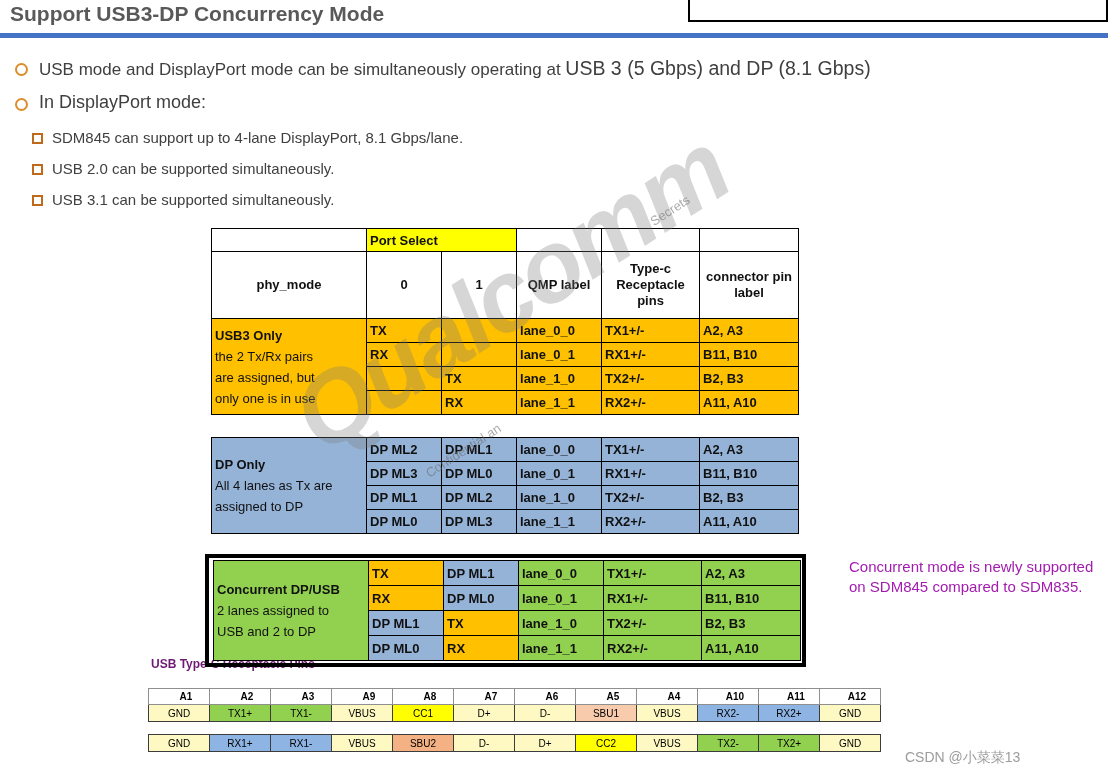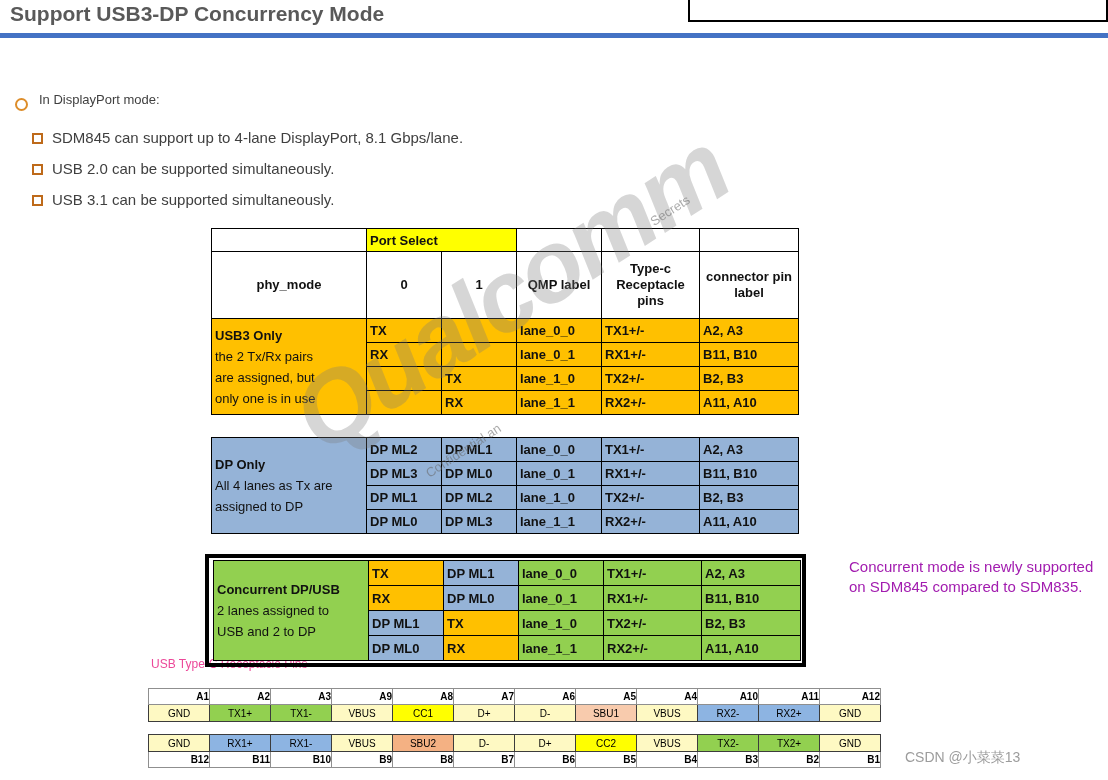--- a/index.html
+++ b/index.html
@@ -9,21 +9,21 @@
   
   .title{position:absolute;left:10px;top:2px;font-size:21px;font-weight:bold;color:var(--title-text,#595959);}
   .top-right-box{position:absolute;left:688px;top:-9px;width:416px;height:27px;border:2px solid #000;background:#fff;}
   .rule{position:absolute;left:0;top:33px;width:100%;height:5px;background:var(--accent-rule,#4472C4);}
 
   
   .bullet{position:absolute;display:flex;align-items:flex-start;color:#3f3f3f;}
   .ring{flex:none;width:9px;height:9px;border:2px solid var(--bullet-marker,#DD8D2A);border-radius:50%;margin:6px 11px 0 1px;}
   .b1{left:14px;top:57px;width:1085px;font-size:17px;}
   .b1 .big{font-size:19.5px;}
-  .b2{left:14px;top:92px;font-size:13px;}
+  .b2{left:14px;top:92px;font-size:18px;}
   .sub{position:absolute;display:flex;align-items:flex-start;color:#3f3f3f;font-size:15px;}
   .sq{flex:none;width:7px;height:7px;border:2px solid var(--sub-marker,#BE6A1A);margin:4px 9px 0 0;}
   .s1{left:32px;top:129px;} .s2{left:32px;top:160px;} .s3{left:32px;top:191px;}
 
   
   .tables{position:absolute;left:211px;top:228px;width:650px;z-index:1;}
   table.tbl{border-collapse:collapse;table-layout:fixed;width:587px;}
   .tbl td{border:1px solid #000;font-size:13px;color:#111;padding:0 3px;overflow:hidden;}
   .hr1 td{height:22px;background:#fff;}
   td.ps{background:var(--yellow,#FFFF00) !important;font-weight:bold;text-align:left;}
@@ -36,24 +36,24 @@
   .bg-b{background:var(--blue,#95B3D7);}
   .bg-g{background:var(--green,#92D050);}
   .dp-gap{margin-top:22px;}
   .conc-frame{margin:20px 0 0 -6px;border:4px solid #000;padding:2px 10px 2px 4px;width:601px;box-sizing:border-box;}
   .conc-frame .drow td{height:24px;}
 
   
   .note{position:absolute;left:849px;top:557px;width:252px;font-size:15px;color:#a21caf;line-height:1.3;z-index:2;}
 
   
-  .recep-title{position:absolute;left:151px;top:657px;font-size:12px;font-weight:normal;color:#ec4899;}
+  .recep-title{position:absolute;left:151px;top:657px;font-size:12px;font-weight:bold;color:#701a75;}
   table.recep{position:absolute;left:148px;top:688px;border-collapse:collapse;table-layout:fixed;z-index:1;}
   .recep td{font-size:10px;color:#000;overflow:hidden;white-space:nowrap;padding:0;}
-  .lblrow td{border:1px solid #8f8f8f;height:15px;font-weight:bold;padding-left:14px;background:#fff;text-align:right;}
+  .lblrow td{border:1px solid #8f8f8f;height:15px;font-weight:bold;padding-left:14px;background:#fff;text-align:center;}
   .pinrow td{border:1px solid #3c3c3c;height:16px;text-align:center;background:#fef9c3;}
   .sprow td{border:none;height:12px;background:transparent;}
   .pin-g{background:var(--pin-green,#92D050) !important;}
   .pin-b{background:var(--pin-blue,#8DB4E2) !important;}
   .pin-y{background:var(--pin-yellow,#FFFF00) !important;}
   .pin-p{background:var(--pin-pink,#F8CBAD) !important;}
   .pin-s{background:var(--pin-salmon,#F4B183) !important;}
 
   
   .wm{position:absolute;left:0;top:0;width:100%;height:100%;pointer-events:none;z-index:6;}
@@ -64,20 +64,24 @@
 </style>
 </head>
 <body>
 
 <div class="slide">
 
   <div class="title">Support USB3-DP Concurrency Mode</div>
   <div class="top-right-box"></div>
   <div class="rule"></div>
 
+  <div class="bullet b1">
+    <span class="ring"></span>
+    <span><span>USB mode and DisplayPort mode can be simultaneously operating at </span><span class="big">USB 3 (5 Gbps) and DP (8.1 Gbps)</span></span>
+  </div>
 
   <div class="bullet b2">
     <span class="ring"></span>
     <span>In DisplayPort mode:</span>
   </div>
 
   <div class="sub s1">
     <span class="sq"></span>
     <span>SDM845 can support up to 4-lane DisplayPort, 8.1 Gbps/lane.</span>
   </div>
@@ -306,34 +310,20 @@
       <td>VBUS</td>
       <td class="pin-s">SBU2</td>
       <td>D-</td>
       <td>D+</td>
       <td class="pin-y">CC2</td>
       <td>VBUS</td>
       <td class="pin-g">TX2-</td>
       <td class="pin-g">TX2+</td>
       <td>GND</td>
     </tr>
-    <tr class="lblrow">
-      <td>B12</td>
-      <td>B11</td>
-      <td>B10</td>
-      <td>B9</td>
-      <td>B8</td>
-      <td>B7</td>
-      <td>B6</td>
-      <td>B5</td>
-      <td>B4</td>
-      <td>B3</td>
-      <td>B2</td>
-      <td>B1</td>
-    </tr>
   </tbody>
     </table>
 
   <div class="wm">
     <div class="wm-brand">Qualcomm</div>
     <div class="wm-frag f1">Confidential an</div>
     <div class="wm-frag f2">Secrets</div>
   </div>
 
   <div class="csdn">CSDN @小菜菜13</div>

